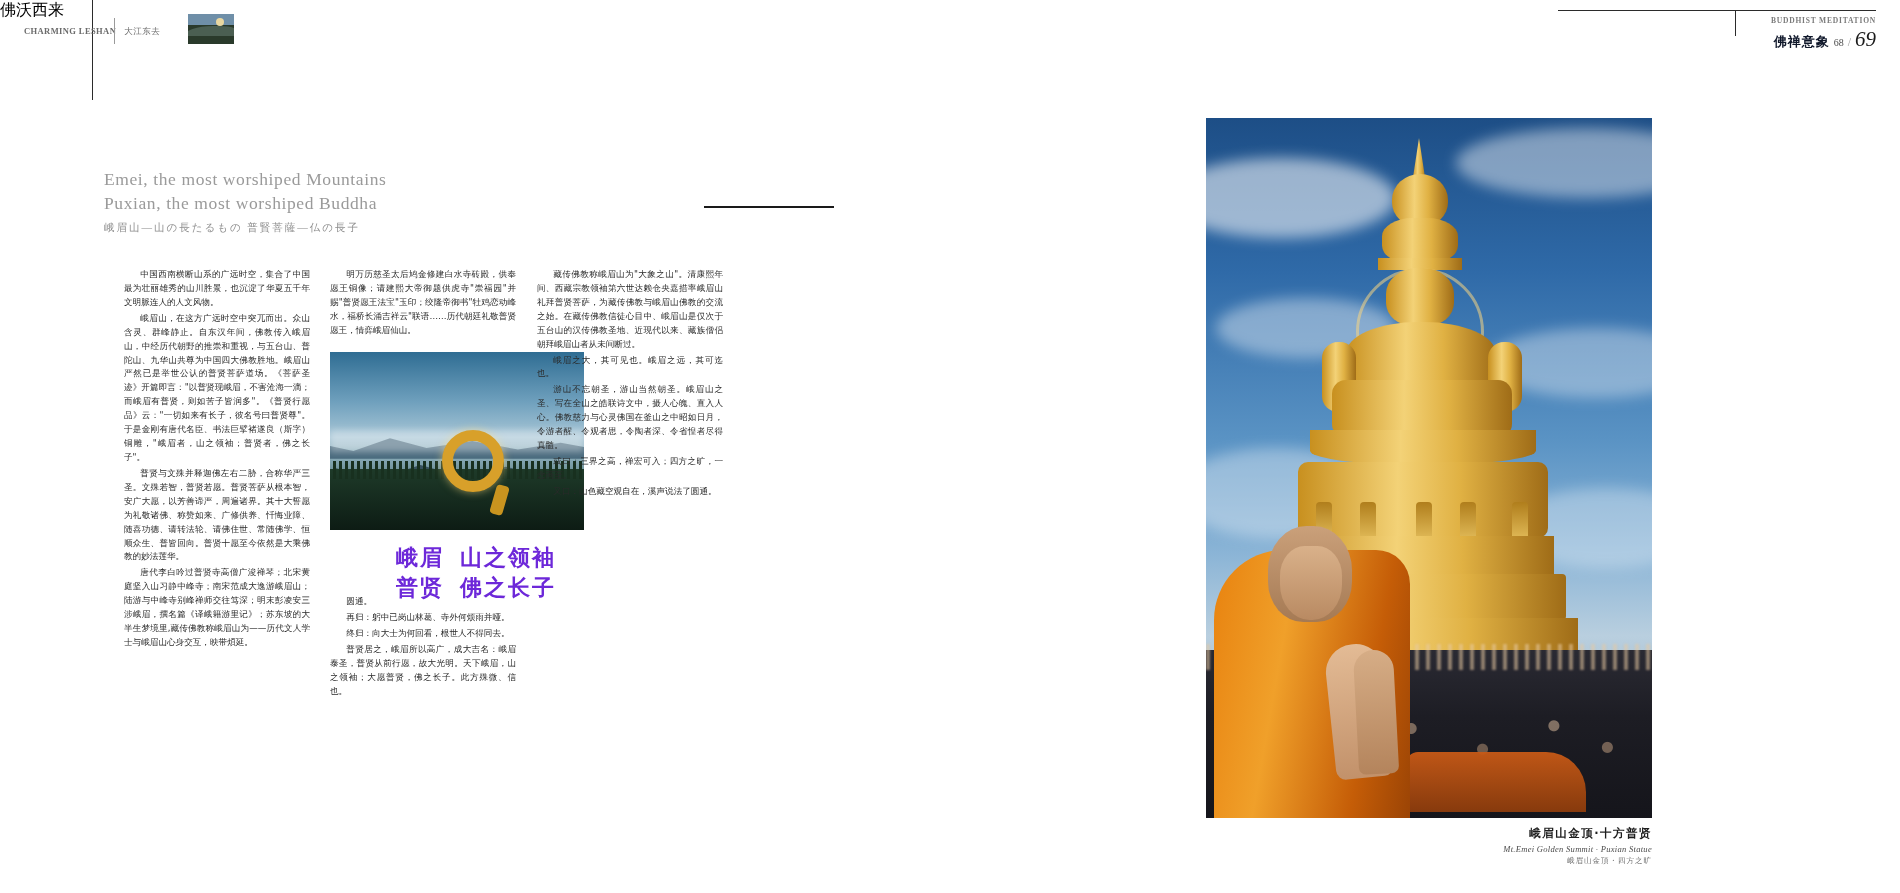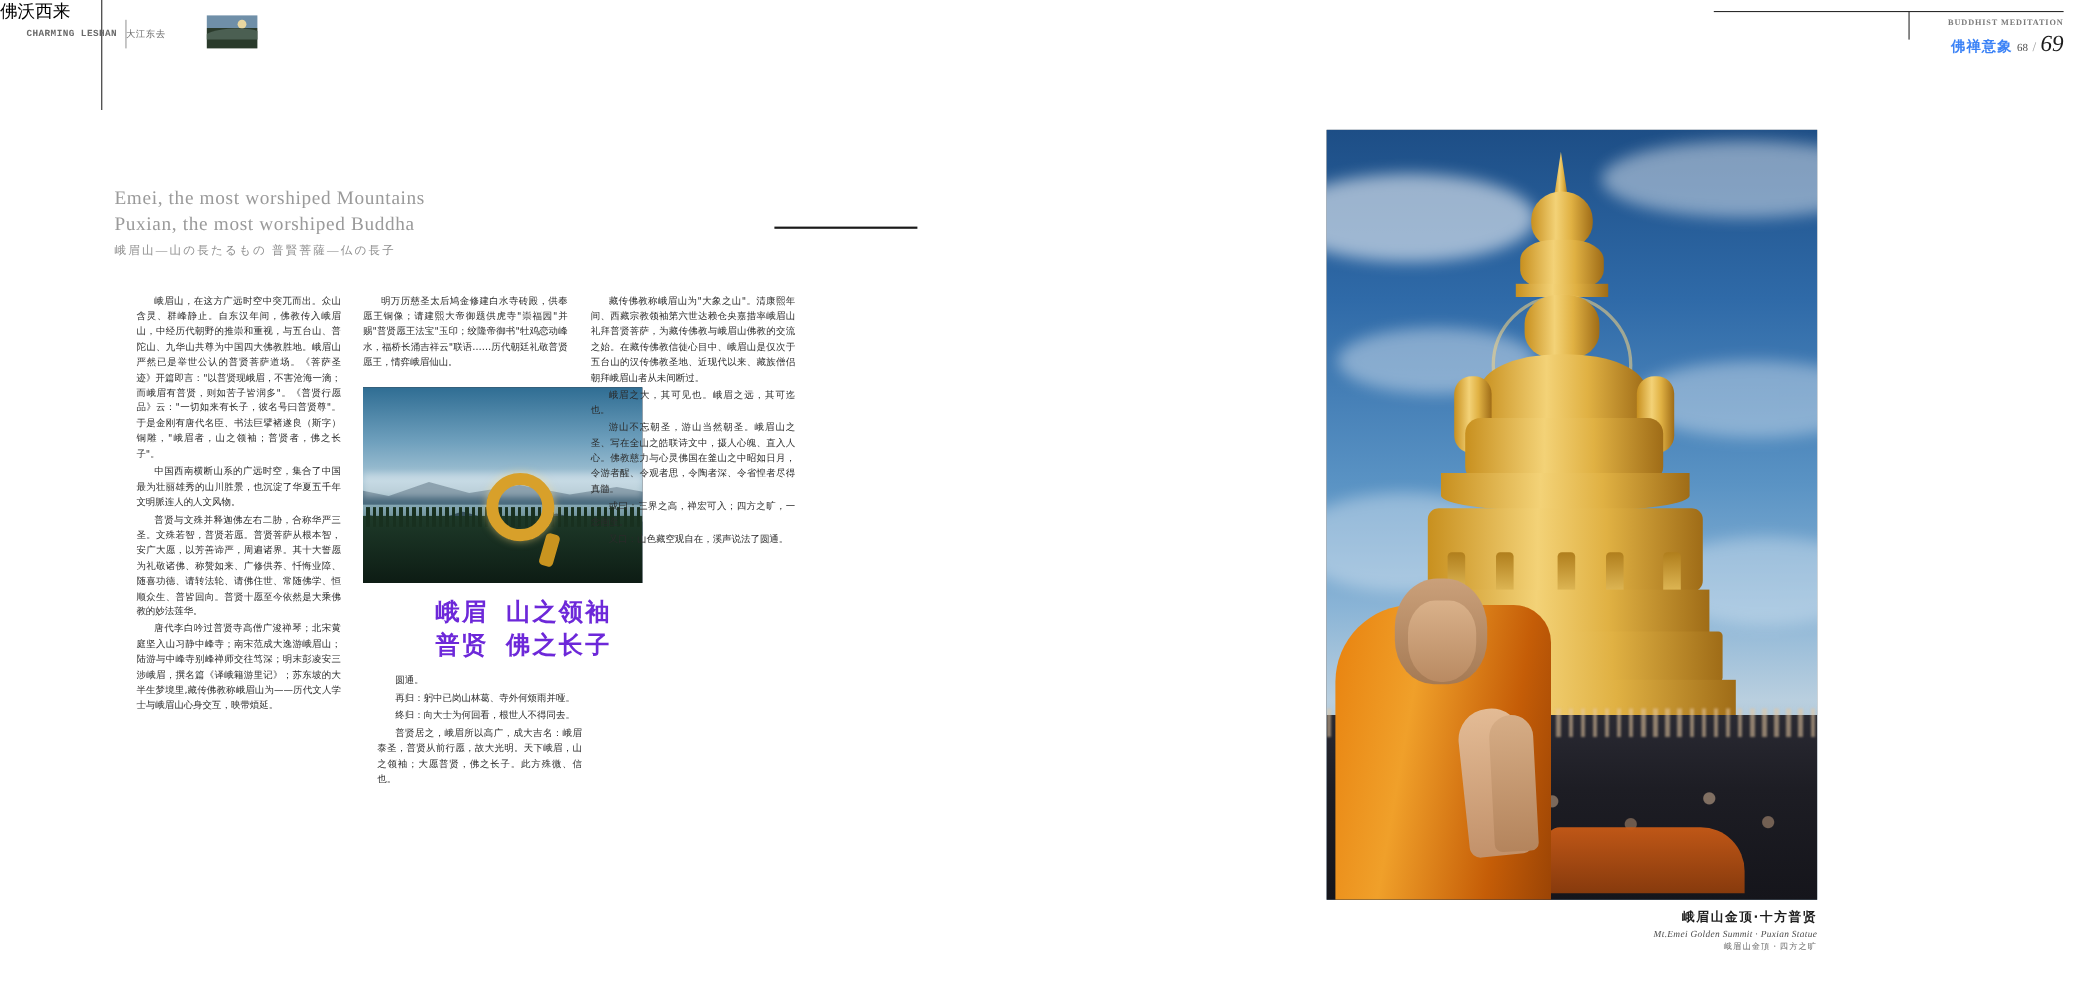--- a/index.html
+++ b/index.html
@@ -31,21 +31,21 @@
 
   
   .lp-header {
     position: absolute;
     left: 24px; top: 22px;
     display: flex;
     align-items: flex-start;
     gap: 8px;
   }
   .lp-header .brand {
-    font-family: Liberation Mono, monospace;
+    font-family: Liberation Serif, serif;
     font-size: 8.5px;
     letter-spacing: .4px;
     color: #6b6b6b;
     font-weight: bold;
     padding-top: 4px;
   }
   .lp-header .cn {
     font-size: 8.5px;
     color: #6b6b6b;
     padding-top: 4px;
@@ -91,21 +91,21 @@
   }
   .rp-header .line {
     display: flex;
     align-items: baseline;
     justify-content: flex-end;
     gap: 4px;
   }
   .rp-header .cn {
     font-size: 13px;
     font-weight: bold;
-    color: #3b82f6;
+    color: #0f172a;
     letter-spacing: 1px;
   }
   .rp-header .pn-small {
     font-size: 10px;
     color: #4a4a4a;
   }
   .rp-header .slash { font-size: 12px; color: #9a9a9a; }
   .rp-header .pn-big {
     font-size: 21px;
     color: #1b1b1b;
@@ -160,21 +160,21 @@
     line-height: 1.62;
     color: #2a2a2a;
     text-align: justify;
   }
   .col p { margin: 0 0 2px 0; text-indent: 1.9em; }
   .col-1 { left: 124px; top: 268px; width: 186px; }
   .col-3 { left: 537px; top: 268px; width: 186px; }
 
   
   .col-2-top { left: 330px; top: 268px; width: 186px; }
-  .col-2-bottom { left: 343px; top: 595px; width: 186px; margin-top: 18px; }
+  .col-2-bottom { left: 330px; top: 595px; width: 186px; }
 
   
   .figure-left {
     position: absolute;
     left: 330px; top: 352px;
     width: 254px; height: 178px;
     overflow: hidden;
     background: #0f2030;
   }
   .fig-sky {
@@ -408,22 +408,22 @@
   </div>
 
   <div class="title-block">
     <div class="title-en1">Emei, the most worshiped Mountains</div>
     <div class="title-en2">Puxian, the most worshiped Buddha</div>
     <div class="title-jp">峨眉山—山の長たるもの   普賢菩薩—仏の長子</div>
   </div>
   <div class="title-rule"></div>
 
   <div class="col col-1">
+    <p>中国西南横断山系的广远时空，集合了中国最为壮丽雄秀的山川胜景，也沉淀了华夏五千年文明脈连人的人文风物。</p>
     <p>峨眉山，在这方广远时空中突兀而出。众山含灵、群峰静止。自东汉年间，佛教传入峨眉山，中经历代朝野的推崇和重视，与五台山、普陀山、九华山共尊为中国四大佛教胜地。峨眉山严然已是举世公认的普贤菩萨道场。《菩萨圣迹》开篇即言："以普贤现峨眉，不害沧海一滴；而峨眉有普贤，则如苦子皆润多"。《普贤行愿品》云："一切如来有长子，彼名号曰普贤尊"。于是金刚有唐代名臣、书法巨擘褚遂良（斯字）铜雕，"峨眉者，山之领袖；普贤者，佛之长子"。</p>
-    <p>中国西南横断山系的广远时空，集合了中国最为壮丽雄秀的山川胜景，也沉淀了华夏五千年文明脈连人的人文风物。</p>
     <p>普贤与文殊并释迦佛左右二胁，合称华严三圣。文殊若智，普贤若愿。普贤菩萨从根本智，安广大愿，以芳善谛严，周遍诸界。其十大誓愿为礼敬诸佛、称赞如来、广修供养、忏悔业障、随喜功德、请转法轮、请佛住世、常随佛学、恒顺众生、普皆回向。普贤十愿至今依然是大乘佛教的妙法莲华。</p>
     <p>唐代李白吟过普贤寺高僧广浚禅琴；北宋黄庭坚入山习静中峰寺；南宋范成大逸游峨眉山；陆游与中峰寺别峰禅师交往笃深；明末彭凌安三涉峨眉，撰名篇《译峨籍游里记》；苏东坡的大半生梦境里,藏传佛教称峨眉山为——历代文人学士与峨眉山心身交互，映带煩延。</p>
   </div>
 
   <div class="col col-2-top">
     <p>明万历慈圣太后鸠金修建白水寺砖殿，供奉愿王铜像；请建熙大帝御题供虎寺"崇福园"并赐"普贤愿王法宝"玉印；绞隆帝御书"牡鸡恋动峰水，福桥长涌吉祥云"联语……历代朝廷礼敬普贤愿王，情弈峨眉仙山。</p>
   </div>
 
   <div class="figure-left">
     <div class="fig-sky"></div>

